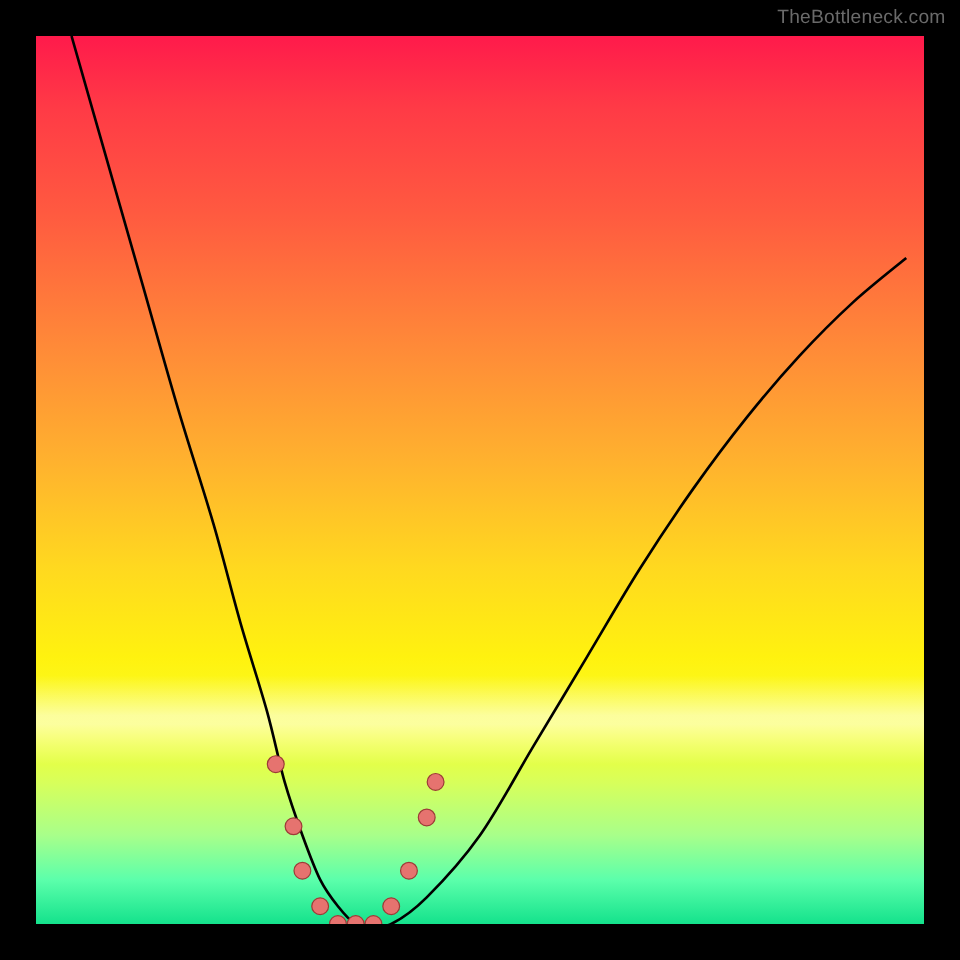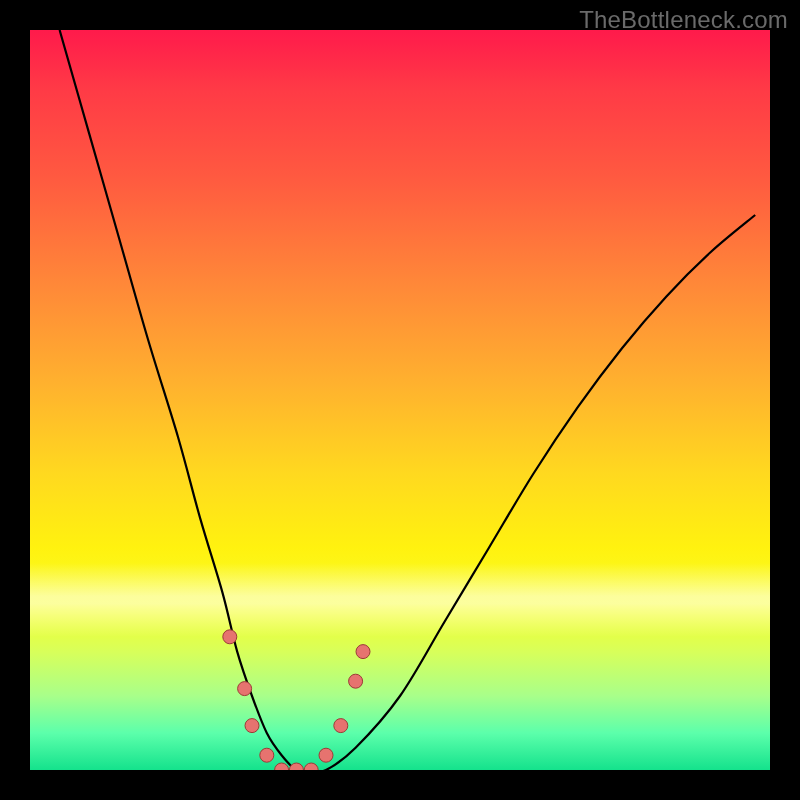--- a/index.html
+++ b/index.html
@@ -51,21 +51,21 @@
       rgba(255,255,255,0.55) 55%,
       rgba(255,255,255,0) 100%
     );
     pointer-events: none;
   }
   .watermark {
     position: absolute;
     top: 6px;
     right: 12px;
     color: #6a6a6a;
-    font-size: 24px;
+    font-size: 16px;
     font-weight: 500;
     letter-spacing: 0.2px;
     user-select: none;
   }
   svg { position: absolute; inset: 0; }
 </style>
 </head>
 <body>
 
 <div class="frame">

